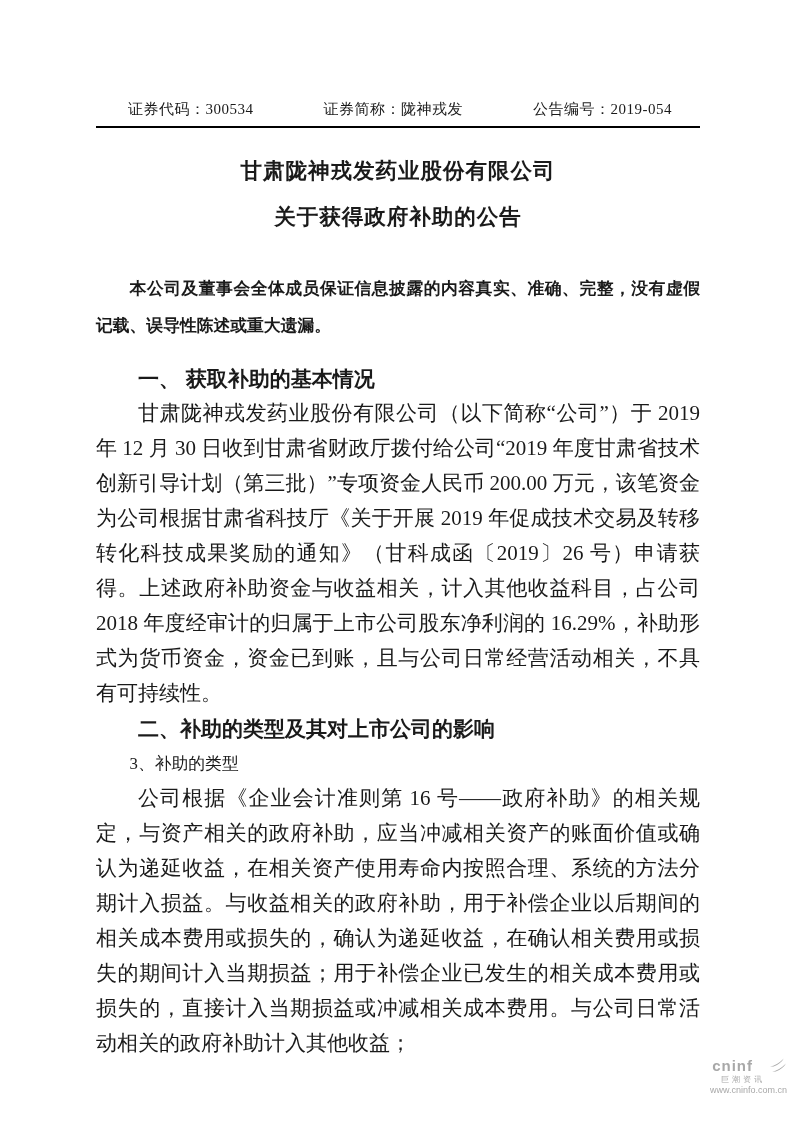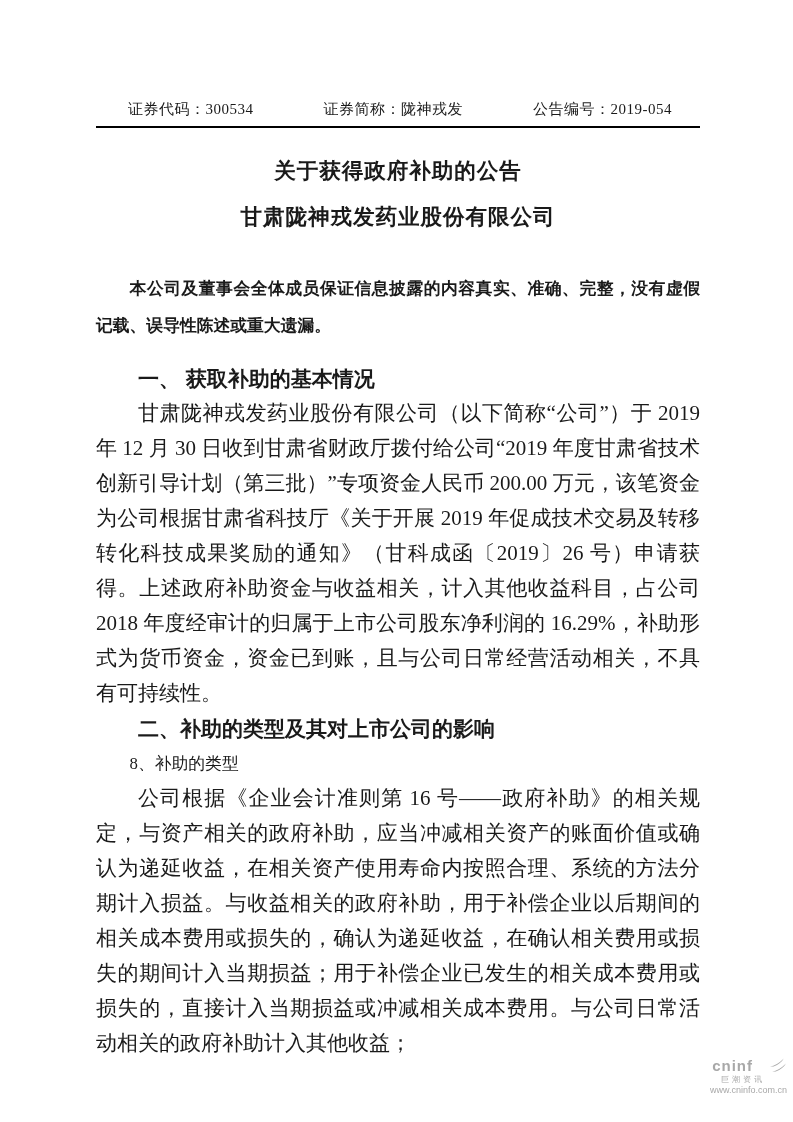--- a/index.html
+++ b/index.html
@@ -109,32 +109,32 @@
 
   <div class="header-row">
     <span>证券代码：300534</span>
     <span>证券简称：陇神戎发</span>
     <span>公告编号：2019-054</span>
   </div>
 
   <hr class="header-divider">
 
   <div class="doc-title">
+    <div>甘肃陇神戎发药业股份有限公司</div>
     <div>关于获得政府补助的公告</div>
-    <div>甘肃陇神戎发药业股份有限公司</div>
   </div>
 
   <p class="disclaimer">本公司及董事会全体成员保证信息披露的内容真实、准确、完整，没有虚假记载、误导性陈述或重大遗漏。</p>
 
   <div class="section-heading">一、 获取补助的基本情况</div>
   <p class="body-para">甘肃陇神戎发药业股份有限公司（以下简称“公司”）于 2019 年 12 月 30 日收到甘肃省财政厅拨付给公司“2019 年度甘肃省技术创新引导计划（第三批）”专项资金人民币 200.00 万元，该笔资金为公司根据甘肃省科技厅《关于开展 2019 年促成技术交易及转移转化科技成果奖励的通知》（甘科成函〔2019〕26 号）申请获得。上述政府补助资金与收益相关，计入其他收益科目，占公司 2018 年度经审计的归属于上市公司股东净利润的 16.29%，补助形式为货币资金，资金已到账，且与公司日常经营活动相关，不具有可持续性。</p>
 
   <div class="section-heading" style="margin-top:0;">二、补助的类型及其对上市公司的影响</div>
 
-  <div class="sub-heading">8、补助的类型</div>
+  <div class="sub-heading">3、补助的类型</div>
 
   <p class="body-para">公司根据《企业会计准则第 16 号——政府补助》的相关规定，与资产相关的政府补助，应当冲减相关资产的账面价值或确认为递延收益，在相关资产使用寿命内按照合理、系统的方法分期计入损益。与收益相关的政府补助，用于补偿企业以后期间的相关成本费用或损失的，确认为递延收益，在确认相关费用或损失的期间计入当期损益；用于补偿企业已发生的相关成本费用或损失的，直接计入当期损益或冲减相关成本费用。与公司日常活动相关的政府补助计入其他收益；</p>
 
   <div class="footer-logo">
     <div class="brand-row">
       <span class="brand">cninf</span>
       <span>
         <svg width="18" height="16" viewBox="0 0 24 22" aria-hidden="true">
           <path d="M1 13 Q10 12 20 2 Q16 9 6 13 Z" fill="#a8a8a8"></path>
           <path d="M4 20 Q13 19 23 9 Q19 16 9 20 Z" fill="#a8a8a8"></path>

